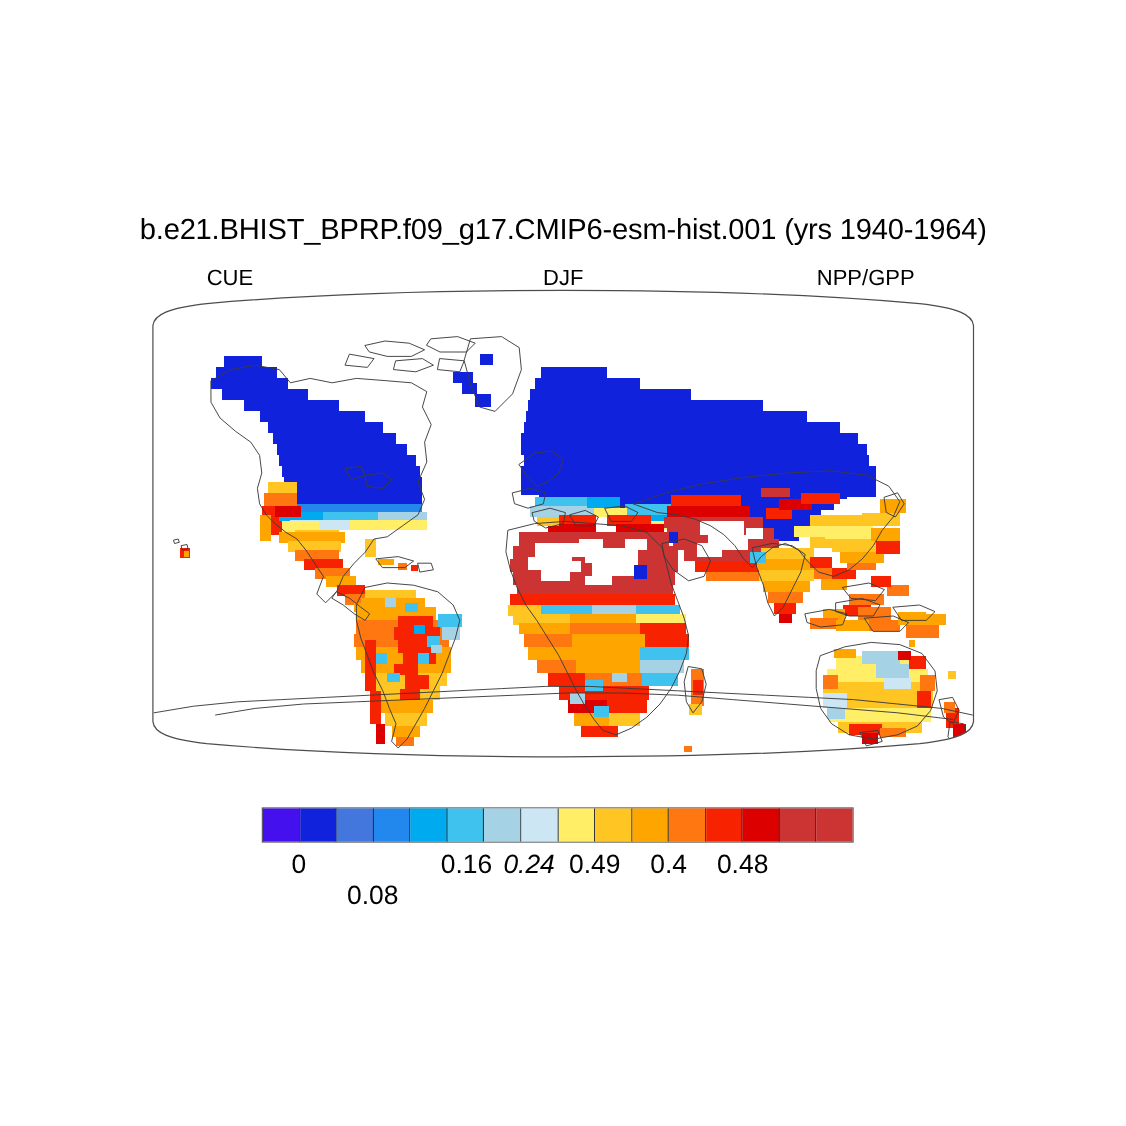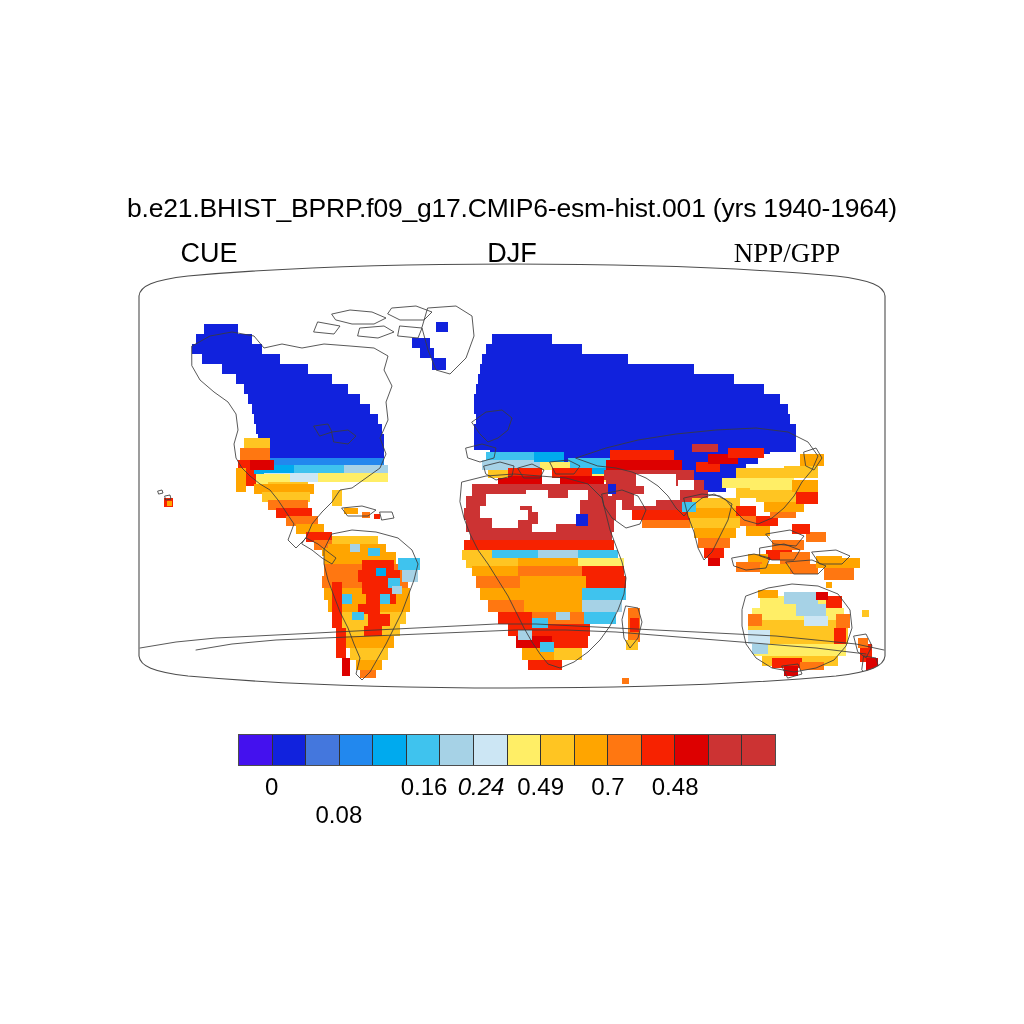--- a/index.html
+++ b/index.html
@@ -40,29 +40,29 @@
   
   .sublabels {
     position: absolute;
     top: 240px;
     left: 0;
     width: 1024px;
     height: 26px;
   }
   .sublabel {
     position: absolute;
-    font-size: 27px;
+    font-size: 20px;
     line-height: 26px;
     white-space: nowrap;
     text-align: center;
     transform: translateX(-50%);
   }
   .sublabel.left   { left: 209px; }
   .sublabel.center { left: 512px; }
-  .sublabel.right  { left: 787px; font-family: Liberation Serif, serif; }
+  .sublabel.right  { left: 787px; }
 
   
   #map-wrap {
     position: absolute;
     left: 136px;
     top: 262px;
     width: 752px;
     height: 428px;
   }
   #map-svg {
@@ -572,17 +572,17 @@
       <div class="cb-seg" style="background: rgb(221, 0, 0);"></div>
       <div class="cb-seg" style="background: rgb(204, 51, 51);"></div>
       <div class="cb-seg" style="background: rgb(204, 51, 51);"></div>
     </div>
   <div id="cb-ticklabels">
       <div class="cb-tick" style="left: 33.625px;">0</div>
       <div class="cb-tick" style="left: 100.875px; margin-top: 28px;">0.08</div>
       <div class="cb-tick" style="left: 186px;">0.16</div>
       <div class="cb-tick" style="left: 243px; font-style: italic;">0.24</div>
       <div class="cb-tick" style="left: 302.625px;">0.49</div>
-      <div class="cb-tick" style="left: 369.875px;">0.7</div>
+      <div class="cb-tick" style="left: 369.875px;">0.4</div>
       <div class="cb-tick" style="left: 437.125px; text-align: right;">0.48</div>
     </div>
 
 </div>
 
 </body></html>

